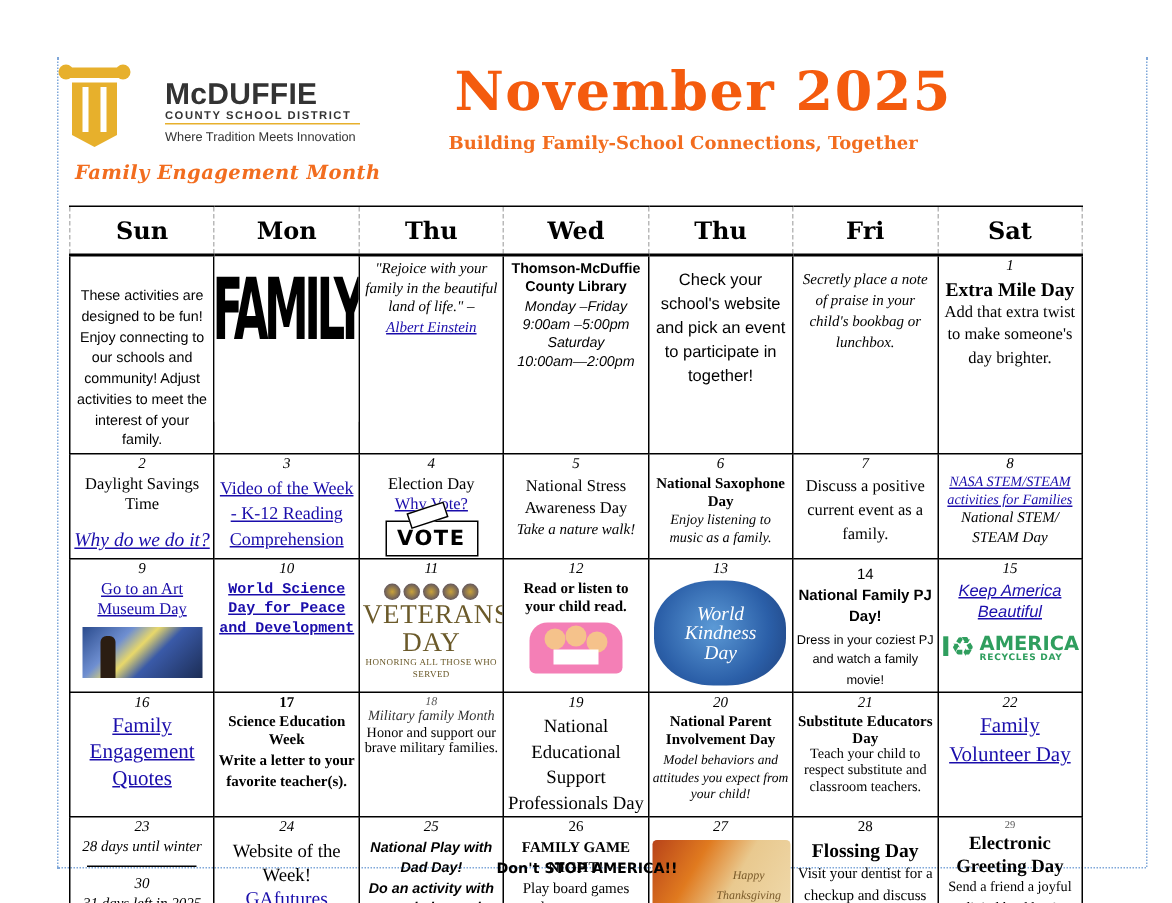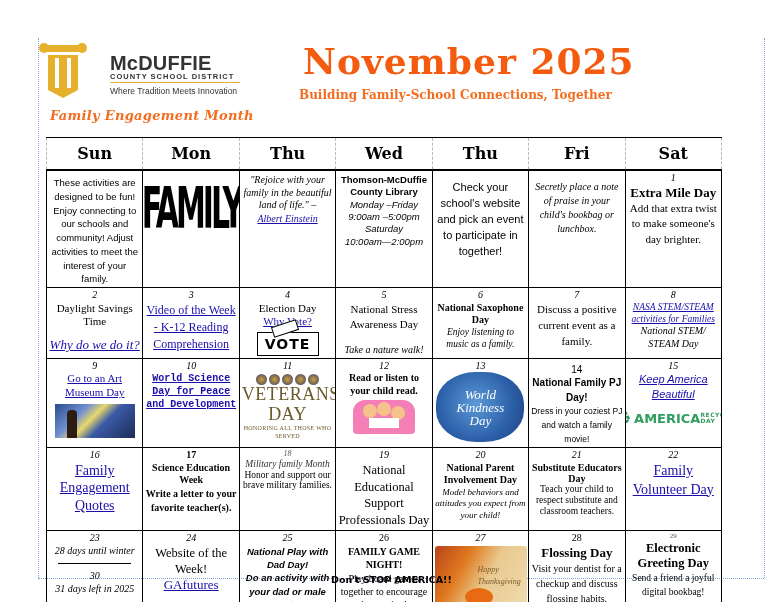--- a/index.html
+++ b/index.html
@@ -46,25 +46,25 @@
   .vet-seals { display:flex; justify-content:center; gap:2px; }
   .vet-seals span { width:11px; height:11px; border-radius:50%; background:radial-gradient(#c9a23a,#3b3a6d); display:inline-block; }
   .vet-title { font-family:"Liberation Serif", serif; font-size:18px; color:#6b5a2a; letter-spacing:0.5px; line-height:1.1; }
   .vet-sub { font-size:6px; color:#6b5a2a; letter-spacing:0.3px; }
   .img-reading { margin:3px auto 0; width:62px; height:34px; border-radius:12px 12px 4px 4px; background:#f47fb6; position:relative; }
   .img-reading::before { content:""; position:absolute; left:10px; top:4px; width:14px; height:14px; border-radius:50%; background:#f5c28b; box-shadow:14px -2px 0 #f5c28b, 28px 2px 0 #f5c28b; }
   .img-reading::after { content:""; position:absolute; left:16px; top:18px; width:30px; height:10px; background:#fff; }
   .img-kindness { margin:0 auto; width:88px; height:70px; border-radius:45%; background:radial-gradient(circle at 45% 45%, #5c9ad6, #2b5fa8 60%, #1e3f7a); color:#fff; font-style:italic; font-size:13px; line-height:1.0; display:flex; flex-direction:column; align-items:center; justify-content:center; }
   .img-recycle { margin:3px auto 0; width:84px; height:26px; display:flex; align-items:center; justify-content:center; gap:3px; color:#2f9e5e; font-family:"DejaVu Sans", sans-serif; font-weight:bold; }
   .img-recycle .big { font-size:18px; }
-  .img-recycle .stack { display:flex; flex-direction:row; line-height:1; text-align:left; }
+  .img-recycle .stack { display:flex; flex-direction:column; line-height:1; text-align:left; }
   .img-recycle .stack .a { font-size:13px; }
   .img-recycle .stack .c { font-size:6px; letter-spacing:0.5px; }
   .img-thanks { margin:1px auto 0; width:92px; height:64px; border-radius:3px; background:linear-gradient(120deg,#b8431a 0%,#e07a1f 30%,#e9c98f 55%,#f0dcb0 100%); position:relative; }
-  .img-thanks .t { position:absolute; right:6px; top:18px; font-style:italic; font-size:8px; color:#7a5a2a; text-align:left; line-height:1.6; }
+  .img-thanks .t { position:absolute; right:6px; top:18px; font-style:italic; font-size:8px; color:#7a5a2a; text-align:center; line-height:1.6; }
   .img-thanks::after { content:""; position:absolute; left:30px; bottom:4px; width:28px; height:18px; border-radius:50%; background:#e86a12; }
 
   .divider { width:80%; margin:6px auto 6px; border-top:1px solid #000; }
   .footer { position:absolute; left:331px; top:574px; font-family:"DejaVu Sans", sans-serif; font-weight:bold; font-size:9.5px; }
 </style>
 </head>
 <body>
 
 <div class="page-guide-v"></div>
 <div class="page-guide-r"></div>
@@ -97,21 +97,21 @@
       <th>Thu</th>
       <th>Wed</th>
       <th>Thu</th>
       <th>Fri</th>
       <th>Sat</th>
     </tr>
   </thead>
   <tbody>
     <tr class="r1">
       <td>
-        <div class="sans sm" style="margin-top:4px;line-height:1.45">These activities are designed to be fun!  Enjoy connecting to our schools and community!  Adjust activities to meet the interest of your family.</div>
+        <div class="sans sm" style="margin-top:19px;line-height:1.45">These activities are designed to be fun!  Enjoy connecting to our schools and community!  Adjust activities to meet the interest of your family.</div>
       </td>
       <td style="padding:0;">
         <div class="img-family">FAMILY</div>
       </td>
       <td>
         <div class="it" style="font-size:10px;margin-top:2px">"Rejoice with your family in the beautiful land of life." –</div>
         <a class="it" style="font-size:10px">Albert Einstein</a>
       </td>
       <td class="sans" style="font-size:9.5px;line-height:1.3;">
         <div class="b" style="margin-top:2px">Thomson-McDuffie</div>
@@ -146,21 +146,21 @@
       </td>
       <td>
         <span class="dn">4</span>
         <div>Election Day</div>
         <a style="display:block">Why Vote?</a>
         <div class="img-vote">VOTE</div>
       </td>
       <td>
         <span class="dn">5</span>
         <div style="line-height:1.4">National Stress Awareness Day</div>
-        <div class="it" style="font-size:10px;margin-top:12px">Take a nature walk!</div>
+        <div class="it" style="font-size:10px;margin-top:1px">Take a nature walk!</div>
       </td>
       <td>
         <span class="dn">6</span>
         <div class="b" style="font-size:10px">National Saxophone Day</div>
         <div class="it" style="font-size:9.5px">Enjoy listening to music as a family.</div>
       </td>
       <td>
         <span class="dn">7</span>
         <div style="line-height:1.45">Discuss a positive current event as a family.</div>
       </td>

